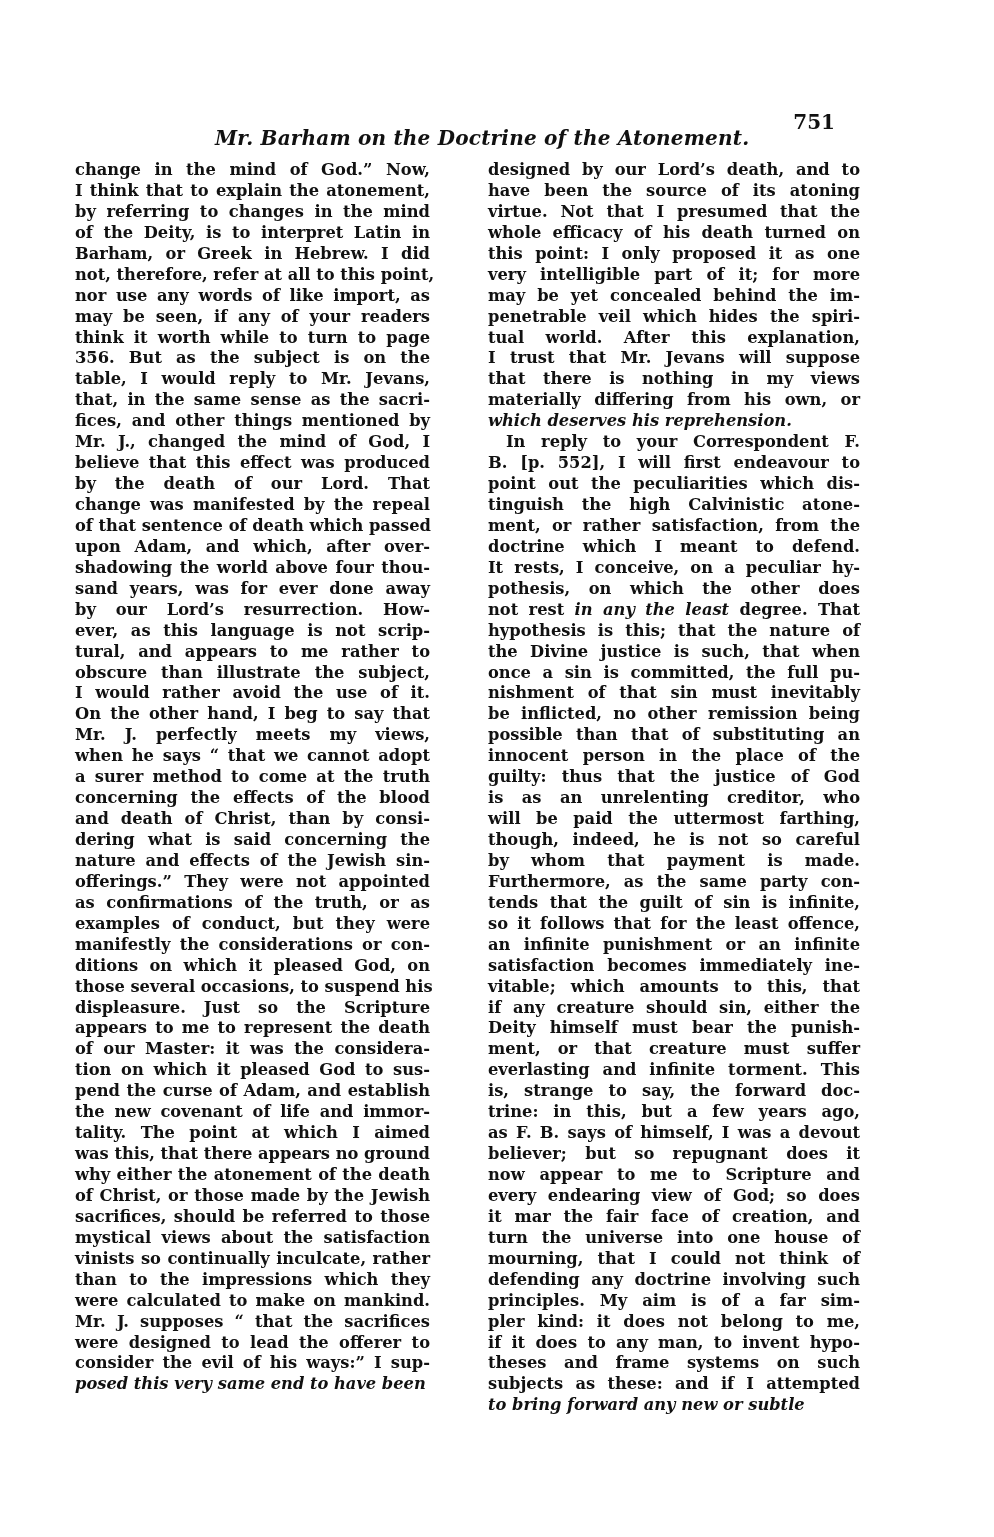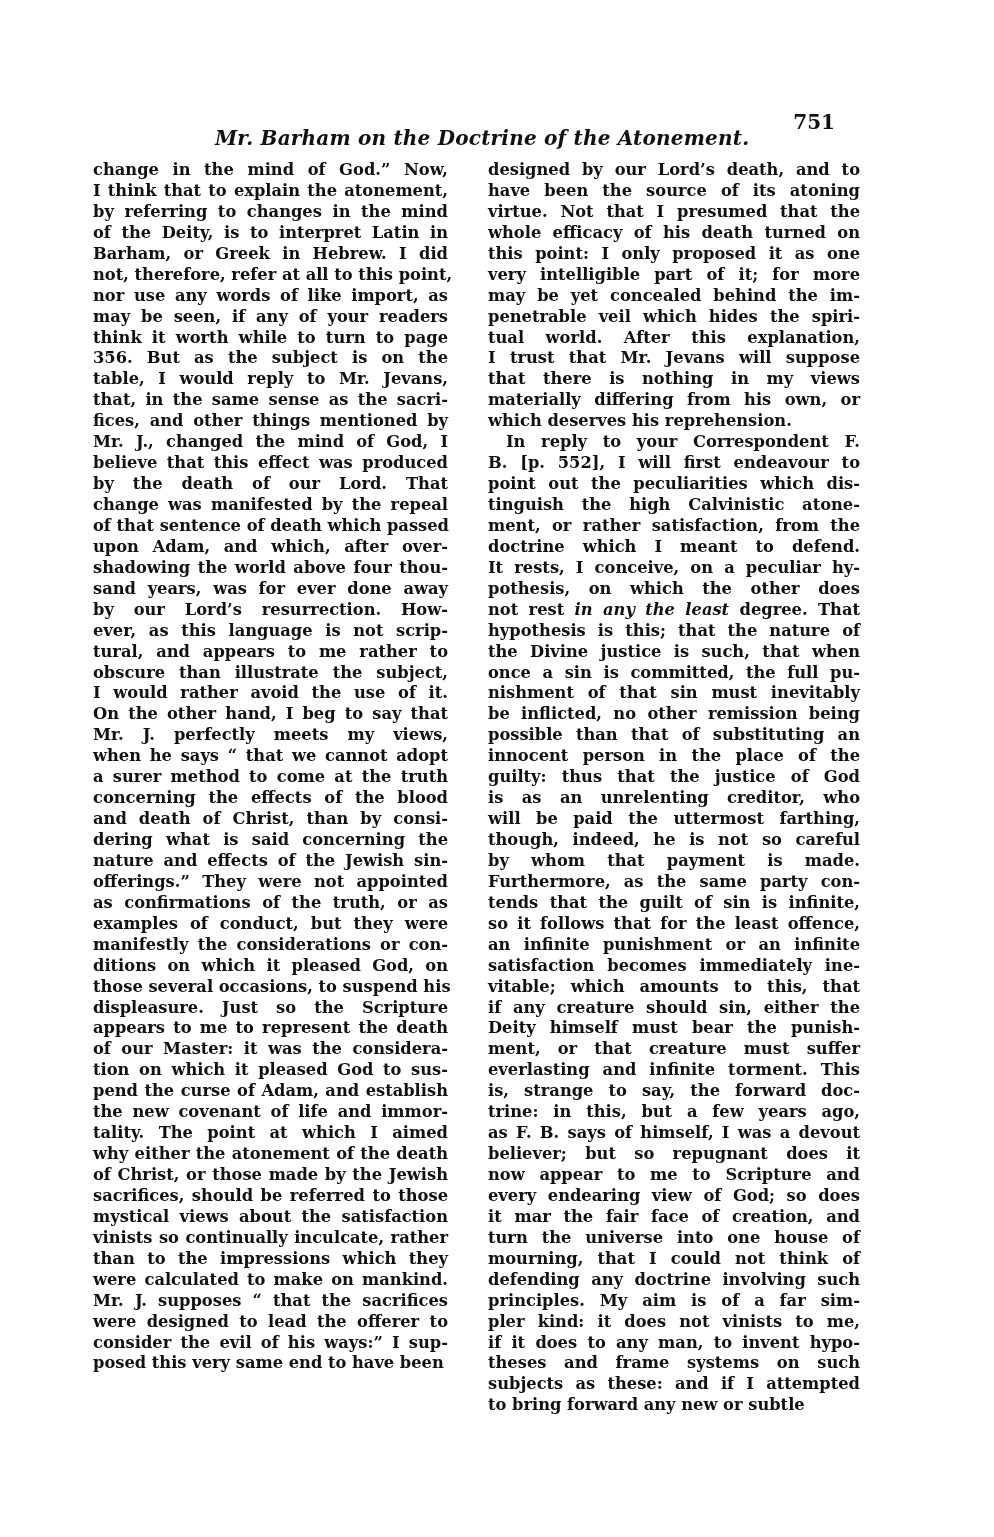--- a/index.html
+++ b/index.html
@@ -3,25 +3,25 @@
 <meta charset="utf-8">
 <style>
   html, body { margin: 0; padding: 0; background: #ffffff; }
   body { width: 994px; height: 1537px; position: relative; overflow: hidden;
          font-family: "DejaVu Serif", "Liberation Serif", serif; color: #111; }
   .header { position: absolute; left: 215px; top: 110px; width: 620px; height: 32px; }
   .running-title { position: absolute; left: 0; top: 0; font-style: italic; font-weight: bold;
          font-size: 20px; letter-spacing: 0.2px; white-space: nowrap; margin-top: 16px; }
   .page-number { position: absolute; right: 0; top: 0; font-weight: bold; font-size: 20px; text-align: right; }
   .col { position: absolute; top: 160px; }
-  .col.left { left: 93px; width: 355px; }
+  .col.left { left: 75px; width: 355px; }
   .col.right { left: 488px; width: 372px; }
   .line { display: block; height: 20.95px; line-height: 20.95px; font-size: 16.3px;
           white-space: nowrap; text-align: justify; text-align-last: justify; font-weight: 600; }
-  .line.last { text-align-last: left; }
+  .line.last { text-align-last: left; font-style: italic; }
   .line.indent { padding-left: 18px; }
   .line i { font-style: italic; }
 </style>
 </head>
 <body>
 
 <div class="header">
   <span class="running-title">Mr. Barham on the Doctrine of the Atonement.</span>
   <span class="page-number">751</span>
 </div>
@@ -67,20 +67,21 @@
     <span class="line">manifestly the considerations or con-</span>
     <span class="line">ditions on which it pleased God, on</span>
     <span class="line">those several occasions, to suspend his</span>
     <span class="line">displeasure.  Just so the Scripture</span>
     <span class="line">appears to me to represent the death</span>
     <span class="line">of our Master: it was the considera-</span>
     <span class="line">tion on which it pleased God to sus-</span>
     <span class="line">pend the curse of Adam, and establish</span>
     <span class="line">the new covenant of life and immor-</span>
     <span class="line">tality.  The point at which I aimed</span>
+    <span class="line">was this, that there appears no ground</span>
     <span class="line">why either the atonement of the death</span>
     <span class="line">of Christ, or those made by the Jewish</span>
     <span class="line">sacrifices, should be referred to those</span>
     <span class="line">mystical views about the satisfaction</span>
     <span class="line">vinists so continually inculcate, rather</span>
     <span class="line">than to the impressions which they</span>
     <span class="line">were calculated to make on mankind.</span>
     <span class="line">Mr. J. supposes “ that the sacrifices</span>
     <span class="line">were designed to lead the offerer to</span>
     <span class="line">consider the evil of his ways:” I sup-</span>
@@ -135,18 +136,18 @@
     <span class="line">trine: in this, but a few years ago,</span>
     <span class="line">as F. B. says of himself, I was a devout</span>
     <span class="line">believer; but so repugnant does it</span>
     <span class="line">now appear to me to Scripture and</span>
     <span class="line">every endearing view of God; so does</span>
     <span class="line">it mar the fair face of creation, and</span>
     <span class="line">turn the universe into one house of</span>
     <span class="line">mourning, that I could not think of</span>
     <span class="line">defending any doctrine involving such</span>
     <span class="line">principles.  My aim is of a far sim-</span>
-    <span class="line">pler kind: it does not vinists to me,</span>
+    <span class="line">pler kind: it does not belong to me,</span>
     <span class="line">if it does to any man, to invent hypo-</span>
     <span class="line">theses and frame systems on such</span>
     <span class="line">subjects as these: and if I attempted</span>
     <span class="line last">to bring forward any new or subtle</span>
   </div>
 
 </body></html>

